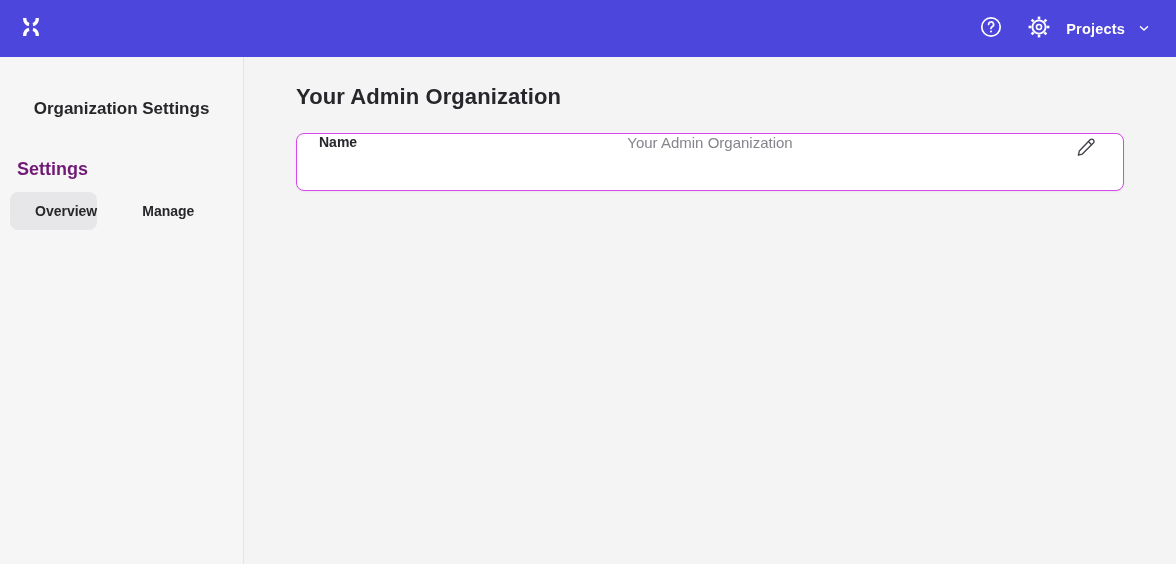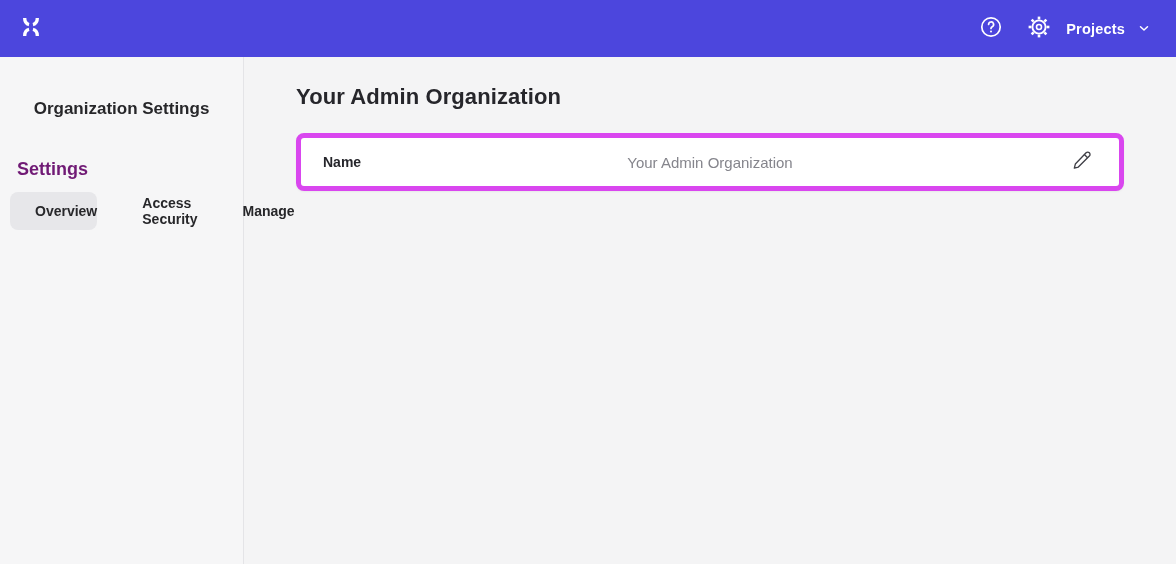--- a/index.html
+++ b/index.html
@@ -97,26 +97,25 @@
   }
   .section-title {
     margin-top: 29px;
     font-size: 15px;
     font-weight: 700;
     color: #26262b;
   }
   .card {
     margin-top: 23px;
     background: #ffffff;
-    border: 5px solid #d946ef;
+    border: 1px solid #d946ef;
     border-radius: 8px;
     box-shadow: 0 1px 2px rgba(0,0,0,0.05);
     height: 58px;
     display: flex;
-    align-items: center;
     padding: 0 22px;
     position: relative;
   }
   .field-label {
     font-size: 14px;
     font-weight: 700;
     color: #26262b;
   }
   .field-value {
     position: absolute;
@@ -193,23 +192,20 @@
 <div class="shell">
 
   <aside class="sidebar">
     <div class="sidebar-title">Organization Settings</div>
     <div class="sidebar-section-label">Settings</div>
     <nav class="nav">
       <div class="nav-item selected">
         <span>Overview</span>
       </div>
       <div class="nav-item">
-        <span>Access Security</span>
-      </div>
-      <div class="nav-item">
         <span>Manage</span>
       </div>
     </nav>
   </aside>
 
   <main class="main">
     <h1 class="page-title">Your Admin Organization</h1>
 
     <div class="card">
       <span class="field-label">Name</span>

